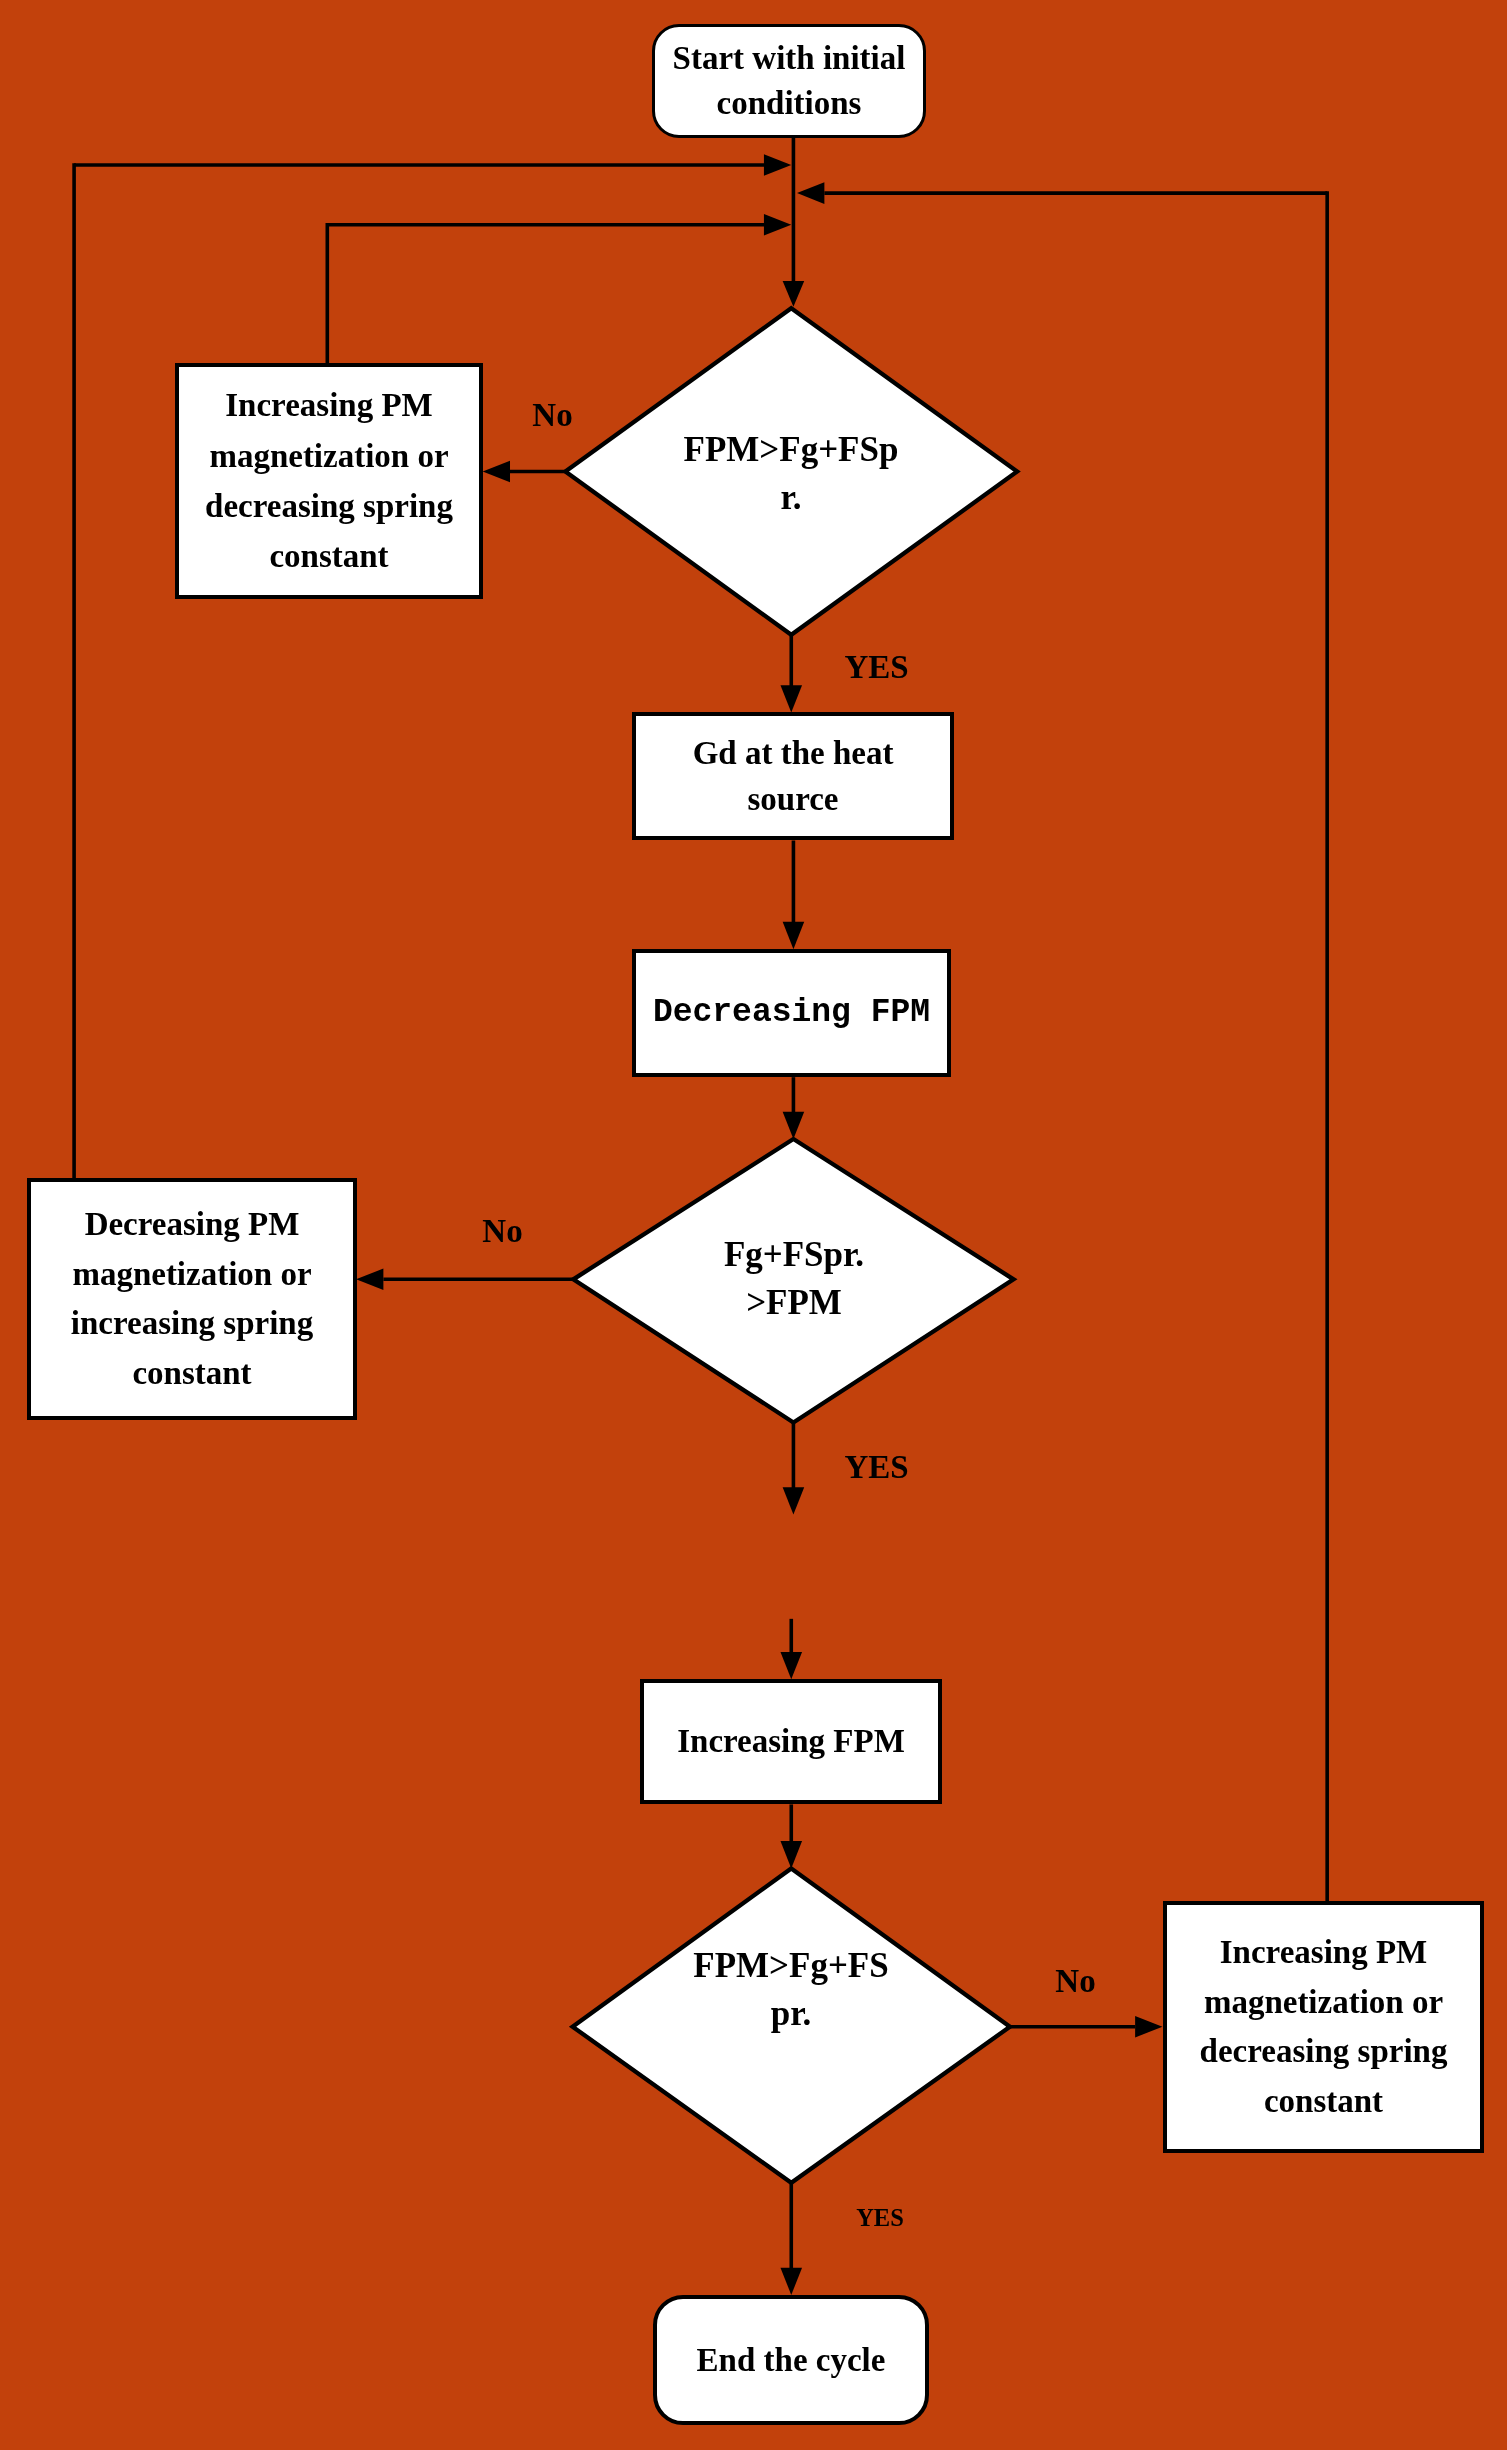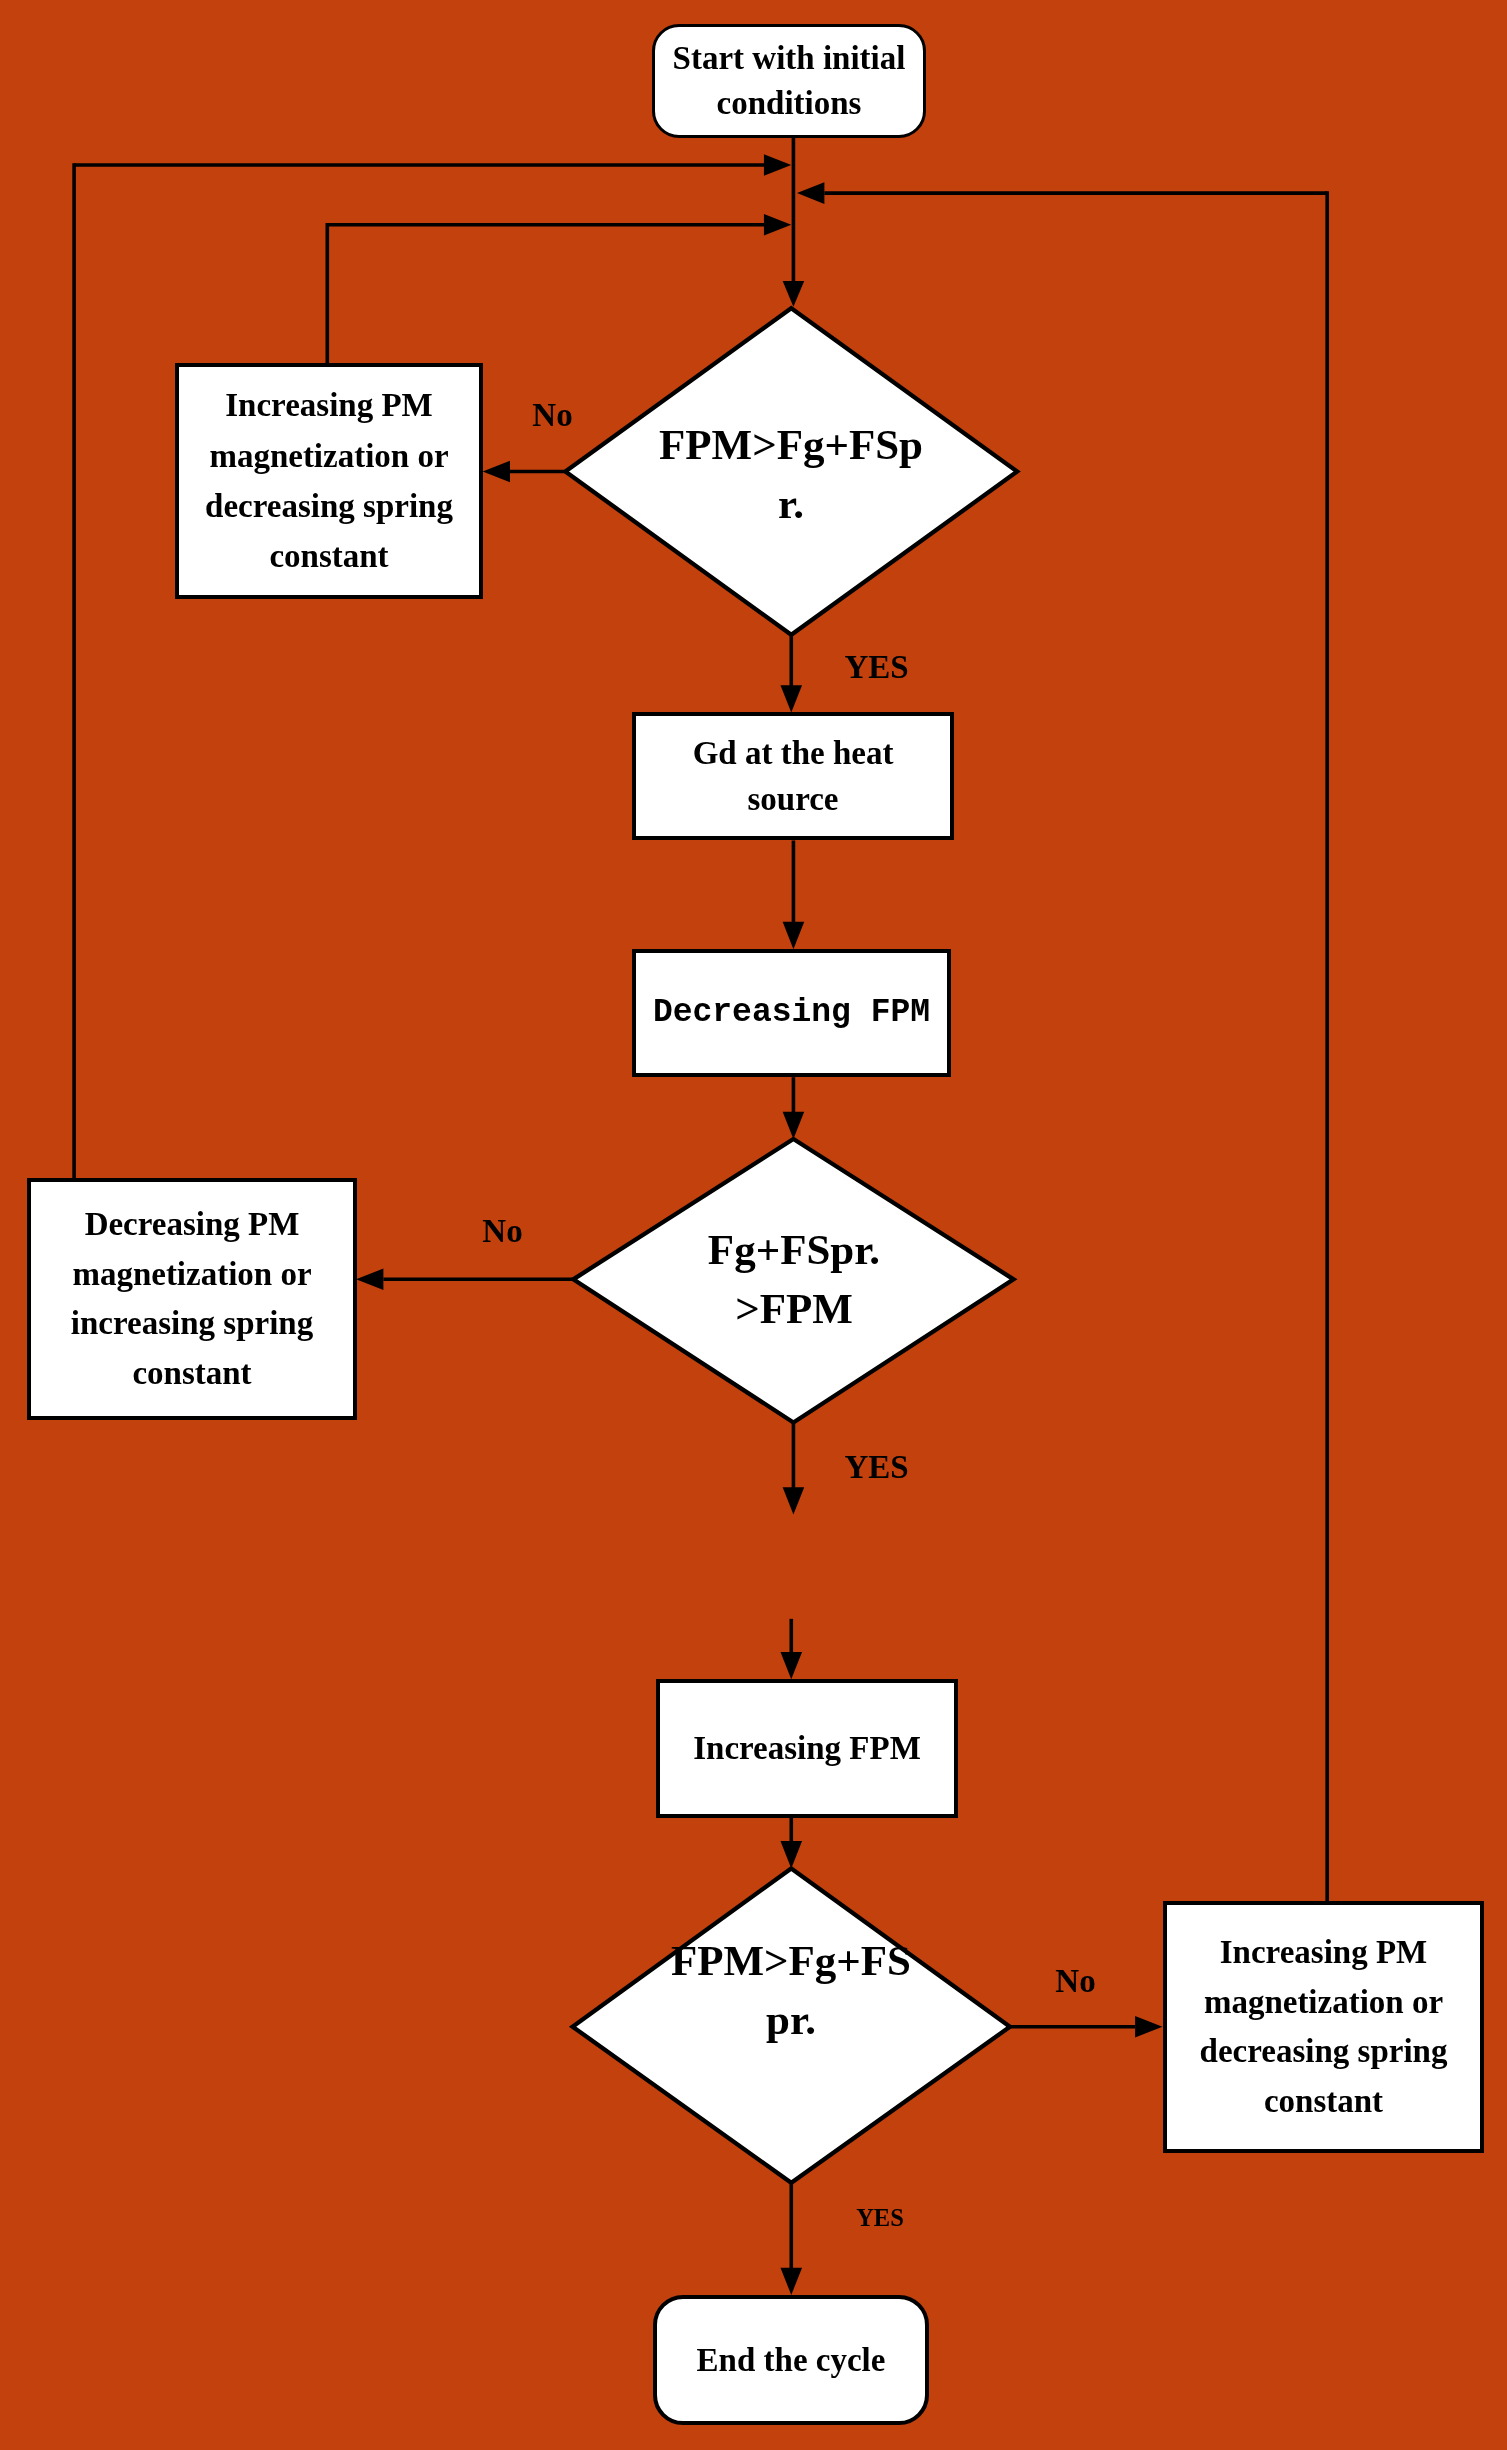--- a/index.html
+++ b/index.html
@@ -46,21 +46,21 @@
     margin: 0 auto;
   }
   .diamond-text {
     position: absolute;
     display: flex;
     flex-direction: column;
     align-items: center;
     justify-content: center;
     text-align: center;
     font-weight: bold;
-    font-size: 43px;
+    font-size: 35px;
     line-height: 1.38;
   }
   .diamond-text span { display: block; }
   .edge-label {
     position: absolute;
     display: flex;
     align-items: center;
     justify-content: center;
     text-align: center;
     font-weight: bold;
@@ -148,21 +148,21 @@
 
   <div class="node" style="left:632px; top:949px; width:319px; height:128px;font-family:Liberation Mono, monospace;">
     <span class="node-text">Decreasing FPM</span>
   </div>
 
   <div class="node" style="left:27px; top:1178px; width:330px; height:242px; line-height:1.5;">
     <span class="node-text" style="width:309px;">Decreasing PM magnetization or increasing spring constant</span>
   </div>
 
 
-  <div class="node" style="left:656px; top:1679px; width:302px; height:139px;">
+  <div class="node" style="left:640px; top:1679px; width:302px; height:125px;">
     <span class="node-text">Increasing FPM</span>
   </div>
 
   <div class="node" style="left:1163px; top:1901px; width:321px; height:252px; line-height:1.5;">
     <span class="node-text" style="width:302px;">Increasing PM magnetization or decreasing spring constant</span>
   </div>
 
   <div class="node terminator" style="left:653px; top:2295px; width:276px; height:130px; border-width:4.3px; border-radius:30px;align-items:center;">
     <span class="node-text">End the cycle</span>
   </div>

